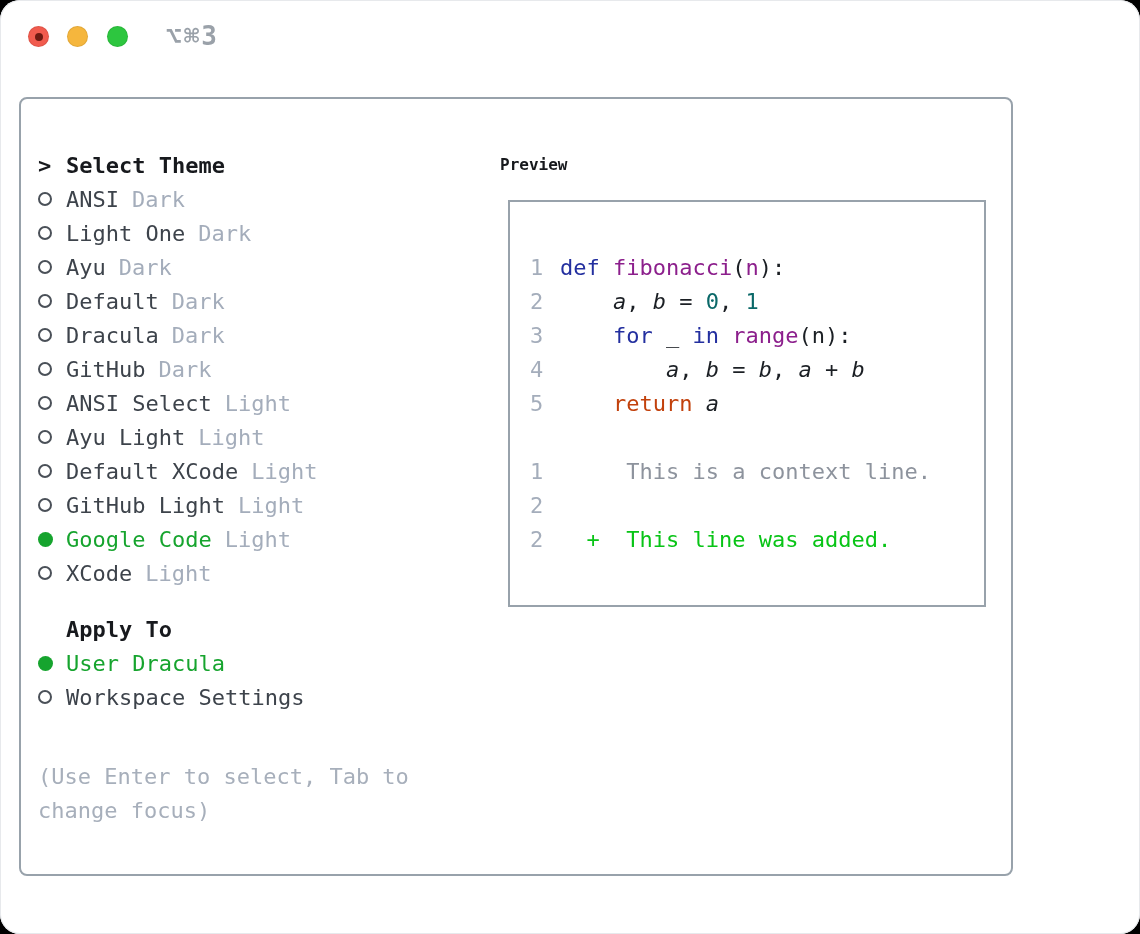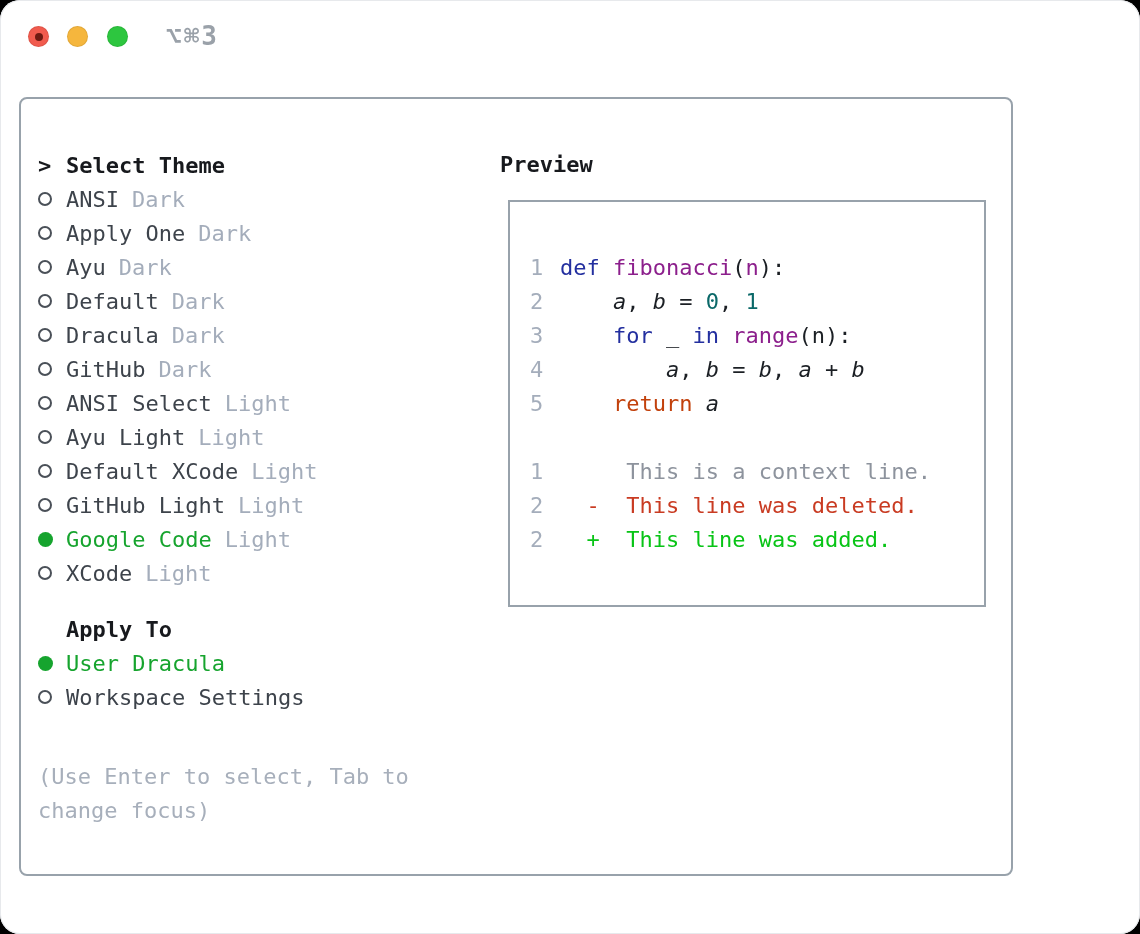--- a/index.html
+++ b/index.html
@@ -33,21 +33,21 @@
            border-radius:50%; display:inline-block; }
   .radio.sel { width:15px; height:15px; border:none; background:var(--selected-green); }
   .row .label { color:var(--item-text); }
   .row.header .label { color:var(--header-text); font-weight:bold; }
   .row .label.green { color:var(--selected-green); }
   .variant { color:var(--variant-gray); margin-left:13px; }
   .help { position:absolute; left:38px; top:760px; font-size:22px; line-height:34px;
           color:var(--help-gray); }
   
   .preview-label { position:absolute; left:500px; top:148px; height:34px; line-height:34px;
-                   font-size:22px; font-weight:bold; color:var(--header-text); }
+                   font-size:16px; font-weight:bold; color:var(--header-text); }
   .preview-box { position:absolute; left:508px; top:200px; width:478px; height:407px;
                  border:2px solid var(--border-gray); box-sizing:border-box; }
   .code { padding:49px 0 0 20px; }
   .cline { height:34px; display:flex; font-size:22px; line-height:34px; white-space:pre; }
   .ln { width:30px; color:var(--ln-gray); }
   .seg-italic { font-style:italic; }
 </style>
 </head>
 <body>
 
@@ -61,21 +61,21 @@
       <span class="light" id="light-min" style="left: 67px; background: rgb(245, 182, 61);"></span>
       <span class="light" id="light-zoom" style="left: 107px; background: rgb(45, 198, 63);"></span>
       <span class="win-title" id="win-title" style="color: rgb(154, 161, 169);">⌥⌘3</span>
     </div>
 
     <div class="panel"></div>
 
     <div class="theme-list" id="theme-list">
         <div class="row header"><span class="bullet"><span class="marker">&gt;</span></span><span class="label">Select Theme</span></div>
         <div class="row theme"><span class="bullet"><span class="radio"></span></span><span class="label">ANSI</span><span class="variant">Dark</span></div>
-        <div class="row theme"><span class="bullet"><span class="radio"></span></span><span class="label">Apply One</span><span class="variant">Dark</span></div>
+        <div class="row theme"><span class="bullet"><span class="radio"></span></span><span class="label">Light One</span><span class="variant">Dark</span></div>
         <div class="row theme"><span class="bullet"><span class="radio"></span></span><span class="label">Ayu</span><span class="variant">Dark</span></div>
         <div class="row theme"><span class="bullet"><span class="radio"></span></span><span class="label">Default</span><span class="variant">Dark</span></div>
         <div class="row theme"><span class="bullet"><span class="radio"></span></span><span class="label">Dracula</span><span class="variant">Dark</span></div>
         <div class="row theme"><span class="bullet"><span class="radio"></span></span><span class="label">GitHub</span><span class="variant">Dark</span></div>
         <div class="row theme"><span class="bullet"><span class="radio"></span></span><span class="label">ANSI Select</span><span class="variant">Light</span></div>
         <div class="row theme"><span class="bullet"><span class="radio"></span></span><span class="label">Ayu Light</span><span class="variant">Light</span></div>
         <div class="row theme"><span class="bullet"><span class="radio"></span></span><span class="label">Default XCode</span><span class="variant">Light</span></div>
         <div class="row theme"><span class="bullet"><span class="radio"></span></span><span class="label">GitHub Light</span><span class="variant">Light</span></div>
         <div class="row theme"><span class="bullet"><span class="radio sel"></span></span><span class="label green">Google Code</span><span class="variant">Light</span></div>
         <div class="row theme"><span class="bullet"><span class="radio"></span></span><span class="label">XCode</span><span class="variant">Light</span></div>
@@ -96,19 +96,19 @@
 
     <div class="preview-box">
       <div class="code" id="code-area">
           <div class="cline"><span class="ln">1</span><span><span style="color: rgb(35, 47, 159);">def</span><span style="color: rgb(27, 31, 36);"> </span><span style="color: rgb(140, 31, 140);">fibonacci</span><span style="color: rgb(27, 31, 36);">(</span><span style="color: rgb(140, 31, 140);">n</span><span style="color: rgb(27, 31, 36);">):</span></span></div>
           <div class="cline"><span class="ln">2</span><span><span style="color: rgb(27, 31, 36);">    </span><span class="seg-italic" style="color: rgb(27, 31, 36);">a</span><span style="color: rgb(27, 31, 36);">, </span><span class="seg-italic" style="color: rgb(27, 31, 36);">b</span><span style="color: rgb(27, 31, 36);"> = </span><span style="color: rgb(10, 104, 104);">0</span><span style="color: rgb(27, 31, 36);">, </span><span style="color: rgb(10, 104, 104);">1</span></span></div>
           <div class="cline"><span class="ln">3</span><span><span style="color: rgb(27, 31, 36);">    </span><span style="color: rgb(35, 47, 159);">for</span><span style="color: rgb(27, 31, 36);"> _ </span><span style="color: rgb(35, 47, 159);">in</span><span style="color: rgb(27, 31, 36);"> </span><span style="color: rgb(140, 31, 140);">range</span><span style="color: rgb(27, 31, 36);">(n):</span></span></div>
           <div class="cline"><span class="ln">4</span><span><span style="color: rgb(27, 31, 36);">        </span><span class="seg-italic" style="color: rgb(27, 31, 36);">a</span><span style="color: rgb(27, 31, 36);">, </span><span class="seg-italic" style="color: rgb(27, 31, 36);">b</span><span style="color: rgb(27, 31, 36);"> = </span><span class="seg-italic" style="color: rgb(27, 31, 36);">b</span><span style="color: rgb(27, 31, 36);">, </span><span class="seg-italic" style="color: rgb(27, 31, 36);">a</span><span style="color: rgb(27, 31, 36);"> + </span><span class="seg-italic" style="color: rgb(27, 31, 36);">b</span></span></div>
           <div class="cline"><span class="ln">5</span><span><span style="color: rgb(27, 31, 36);">    </span><span style="color: #c2410c;">return</span><span style="color: rgb(27, 31, 36);"> </span><span class="seg-italic" style="color: rgb(27, 31, 36);">a</span></span></div>
           <div class="cline"><span class="ln"></span><span></span></div>
           <div class="cline"><span class="ln">1</span><span><span style="color: rgb(27, 31, 36);">     </span><span style="color: rgb(141, 147, 157); text-align: right;">This is a context line.</span></span></div>
-          <div class="cline"><span class="ln">2</span><span><span style="color: rgb(27, 31, 36);">  </span><span style="color: rgb(201, 59, 34);">-</span><span style="color: rgb(27, 31, 36);">  </span><span style="color: rgb(201, 59, 34);">This line was deleted.</span></span></div>
+          <div class="cline"><span class="ln">2</span></div>
           <div class="cline"><span class="ln">2</span><span><span style="color: rgb(27, 31, 36);">  </span><span style="color: rgb(8, 196, 22);">+</span><span style="color: rgb(27, 31, 36);">  </span><span style="color: rgb(8, 196, 22); text-align: right;">This line was added.</span></span></div>
         </div>
     </div>
 
   </div>
 </div>
 
 </body></html>

